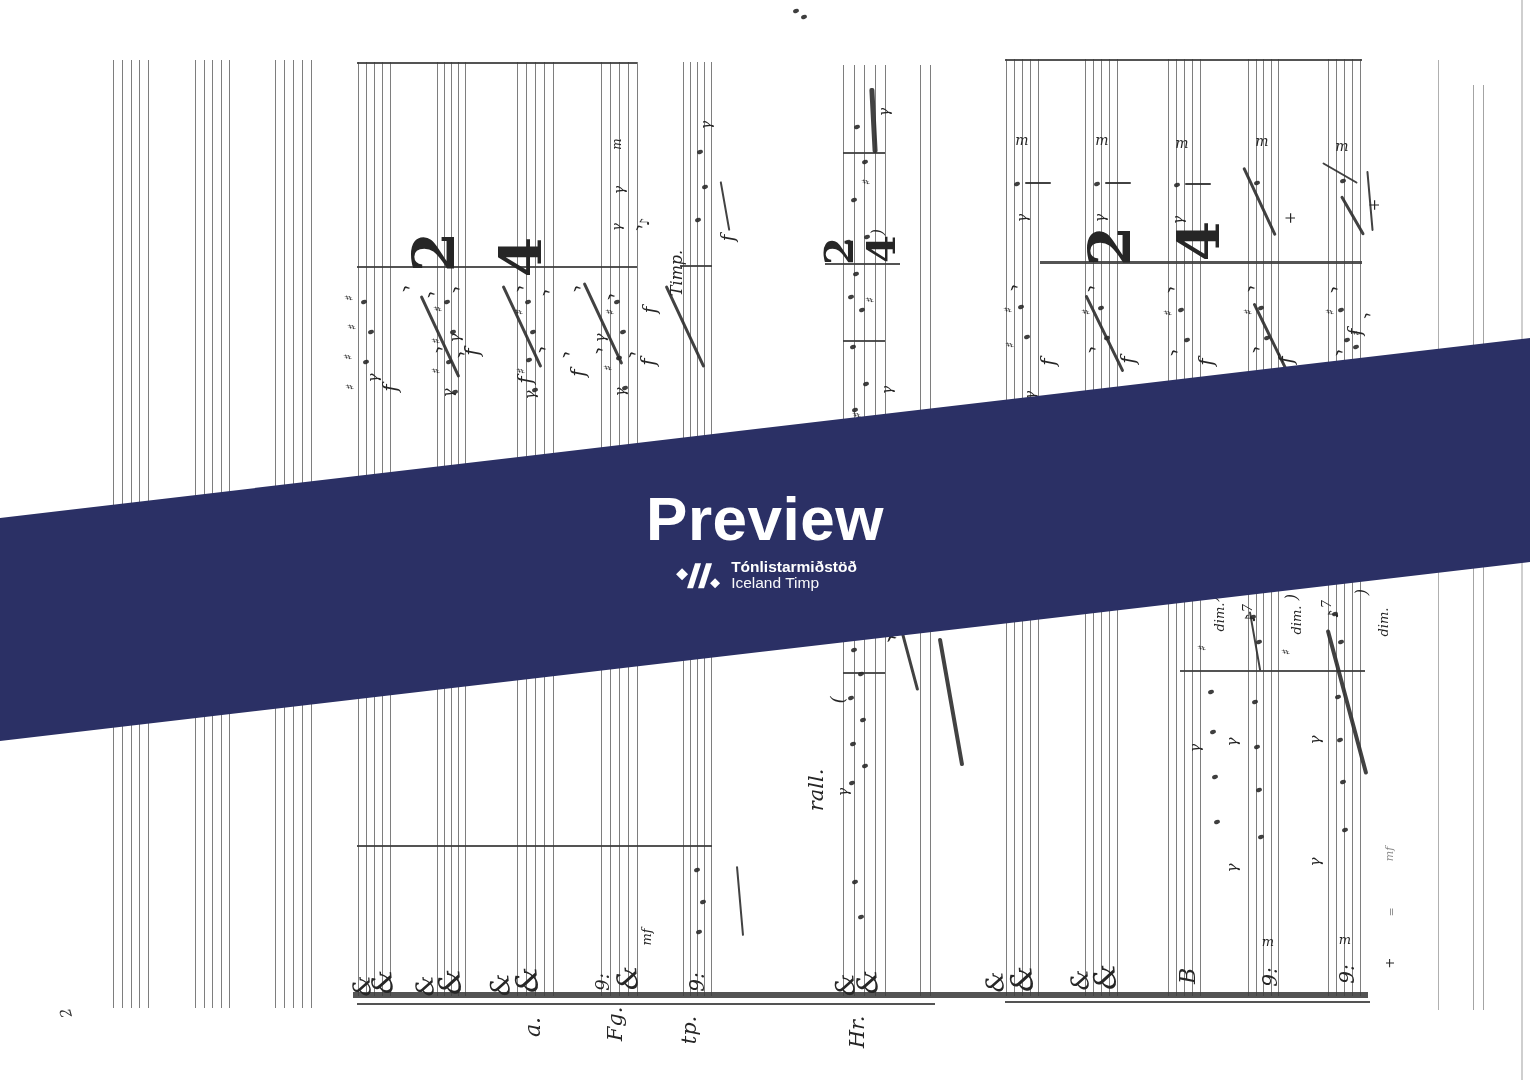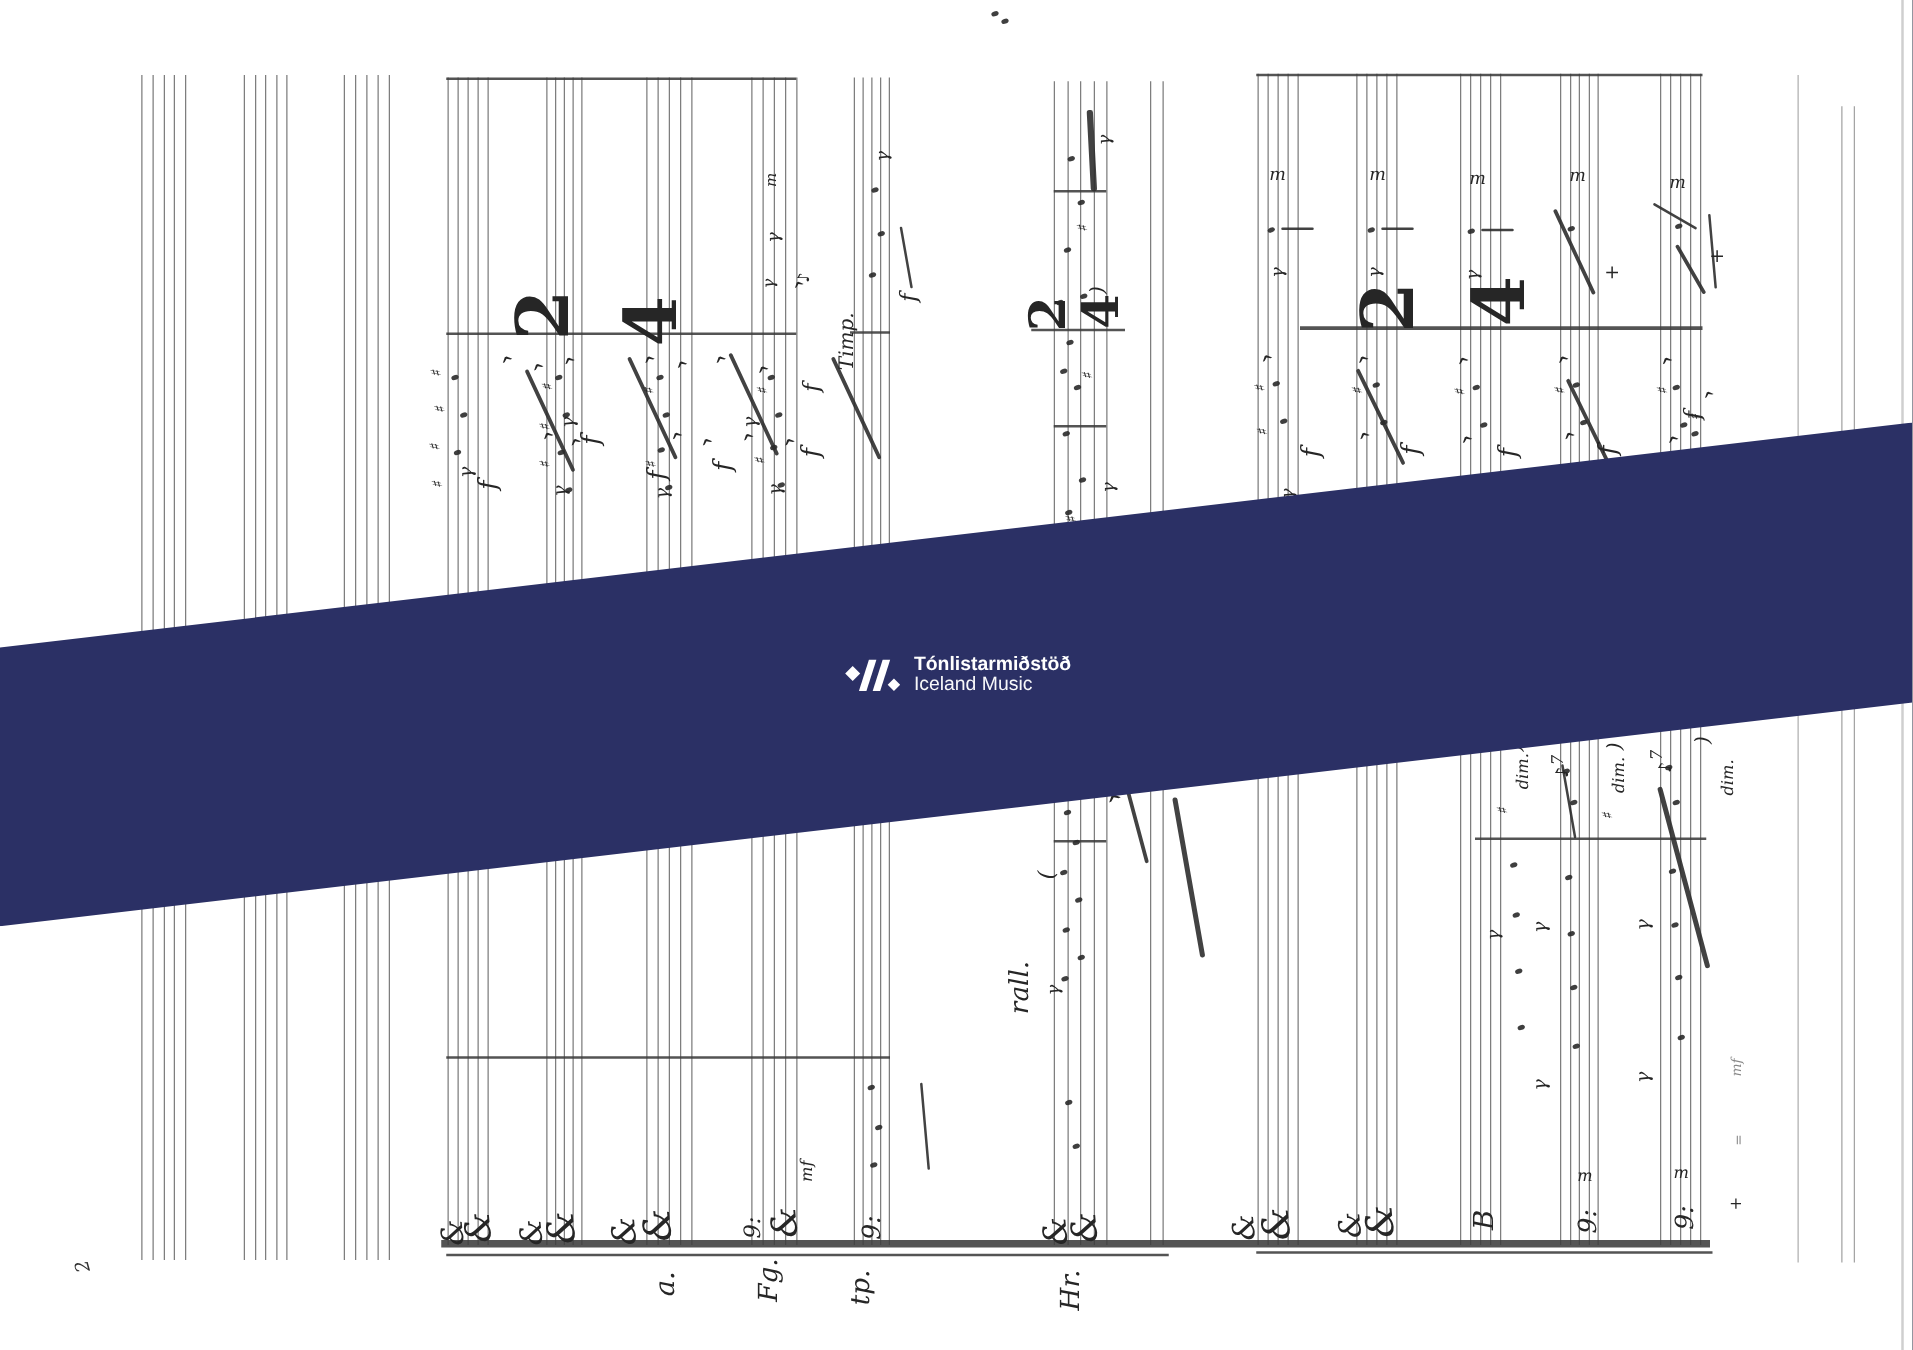--- a/index.html
+++ b/index.html
@@ -365,27 +365,28 @@
       <span class="glyph hw" style="left: 1290px; top: 218px; font-size: 15px; transform: translate(-50%, -50%) rotate(-90deg);">+</span>
     </div>
 
   <span class="page-num" style="left:66px;top:1013px">2</span>
 
   <div class="scan-edge" style="left:1521px"></div>
 
   <div class="banner" style="background: rgb(43, 48, 101);"></div>
 
   <div class="banner-content" style="color: rgb(255, 255, 255);">
+    <div class="preview-title">Preview</div>
     <div class="brand-row">
       <svg width="47" height="27" viewBox="0 0 47 27">
         <polygon points="3,12 9,6 15,12 9,18" fill="#ffffff"></polygon>
         <polygon points="14,26 20,26 28,1 22,1" fill="#ffffff"></polygon>
         <polygon points="25,26 31,26 39,1 33,1" fill="#ffffff"></polygon>
         <polygon points="37,21 42,16 47,21 42,26" fill="#ffffff"></polygon>
       </svg>
       <div class="brand-text">
         <span class="brand-name">Tónlistarmiðstöð</span>
-        <span class="brand-sub">Iceland Music</span>
+        <span class="brand-sub">Iceland Timp</span>
       </div>
     </div>
   </div>
 
 </div>
 
 </body></html>

